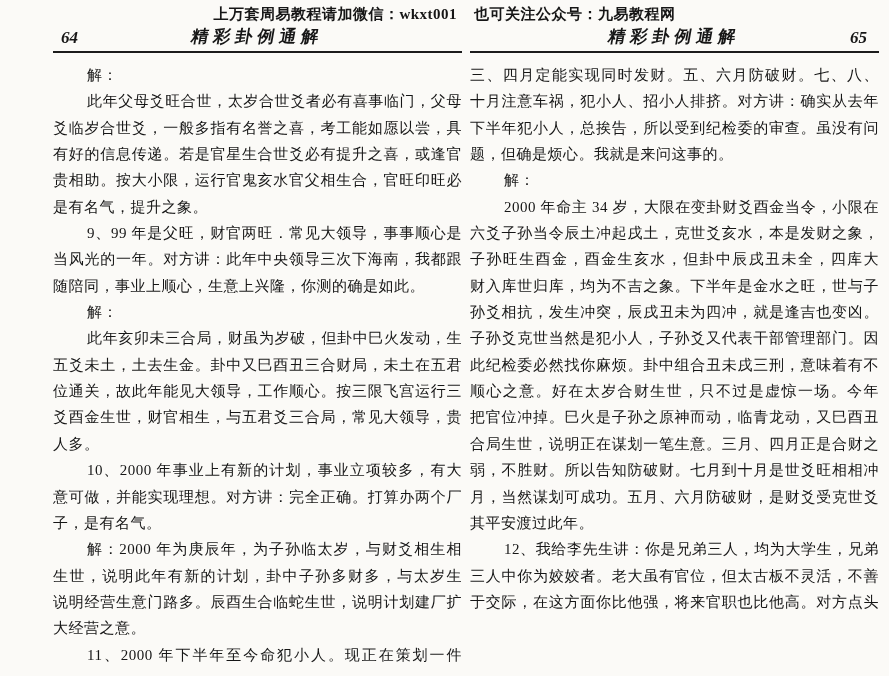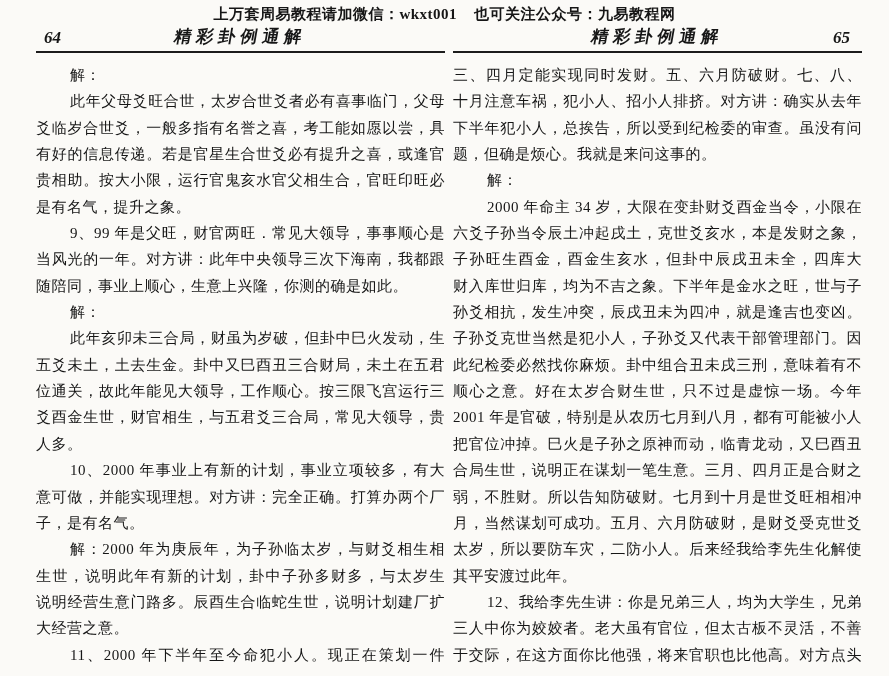--- a/index.html
+++ b/index.html
@@ -17,20 +17,21 @@
     text-align: center;
     font-size: 15px;
     font-weight: bold;
     letter-spacing: 0.5px;
     white-space: pre;
   }
   .page {
     position: absolute;
     top: 27px;
     width: 409px;
+    margin-left: 17px;
   }
   .page.left  { left: 36px; }
   .page.right { left: 453px; }
   .page-header {
     position: relative;
     height: 26px;
     border-bottom: 2.5px solid #1c1c1c;
   }
   .running-title {
     position: absolute;
@@ -116,24 +117,22 @@
       <div class="line">题，但确是烦心。我就是来问这事的。</div>
       <div class="line indent">解：</div>
       <div class="line indent fill">2000 年命主 34 岁，大限在变卦财爻酉金当令，小限在上</div>
       <div class="line fill">六爻子孙当令辰土冲起戌土，克世爻亥水，本是发财之象，</div>
       <div class="line fill">子孙旺生酉金，酉金生亥水，但卦中辰戌丑未全，四库大开，</div>
       <div class="line fill">财入库世归库，均为不吉之象。下半年是金水之旺，世与子</div>
       <div class="line fill">孙爻相抗，发生冲突，辰戌丑未为四冲，就是逢吉也变凶。</div>
       <div class="line fill">子孙爻克世当然是犯小人，子孙爻又代表干部管理部门。因</div>
       <div class="line fill">此纪检委必然找你麻烦。卦中组合丑未戌三刑，意味着有不</div>
       <div class="line fill">顺心之意。好在太岁合财生世，只不过是虚惊一场。今年</div>
-      <div class="line fill">2001 年是官破，特别是从农历七月到八月，都有可能被小人</div>
       <div class="line fill">把官位冲掉。巳火是子孙之原神而动，临青龙动，又巳酉丑</div>
       <div class="line fill">合局生世，说明正在谋划一笔生意。三月、四月正是合财之</div>
       <div class="line fill">弱，不胜财。所以告知防破财。七月到十月是世爻旺相相冲</div>
       <div class="line fill">月，当然谋划可成功。五月、六月防破财，是财爻受克世爻</div>
-      <div class="line fill">太岁，所以要防车灾，二防小人。后来经我给李先生化解使</div>
       <div class="line">其平安渡过此年。</div>
       <div class="line indent fill">12、我给李先生讲：你是兄弟三人，均为大学生，兄弟</div>
       <div class="line fill">三人中你为姣姣者。老大虽有官位，但太古板不灵活，不善</div>
       <div class="line fill">于交际，在这方面你比他强，将来官职也比他高。对方点头</div>
     </div>
 </div>
 
 </body></html>

